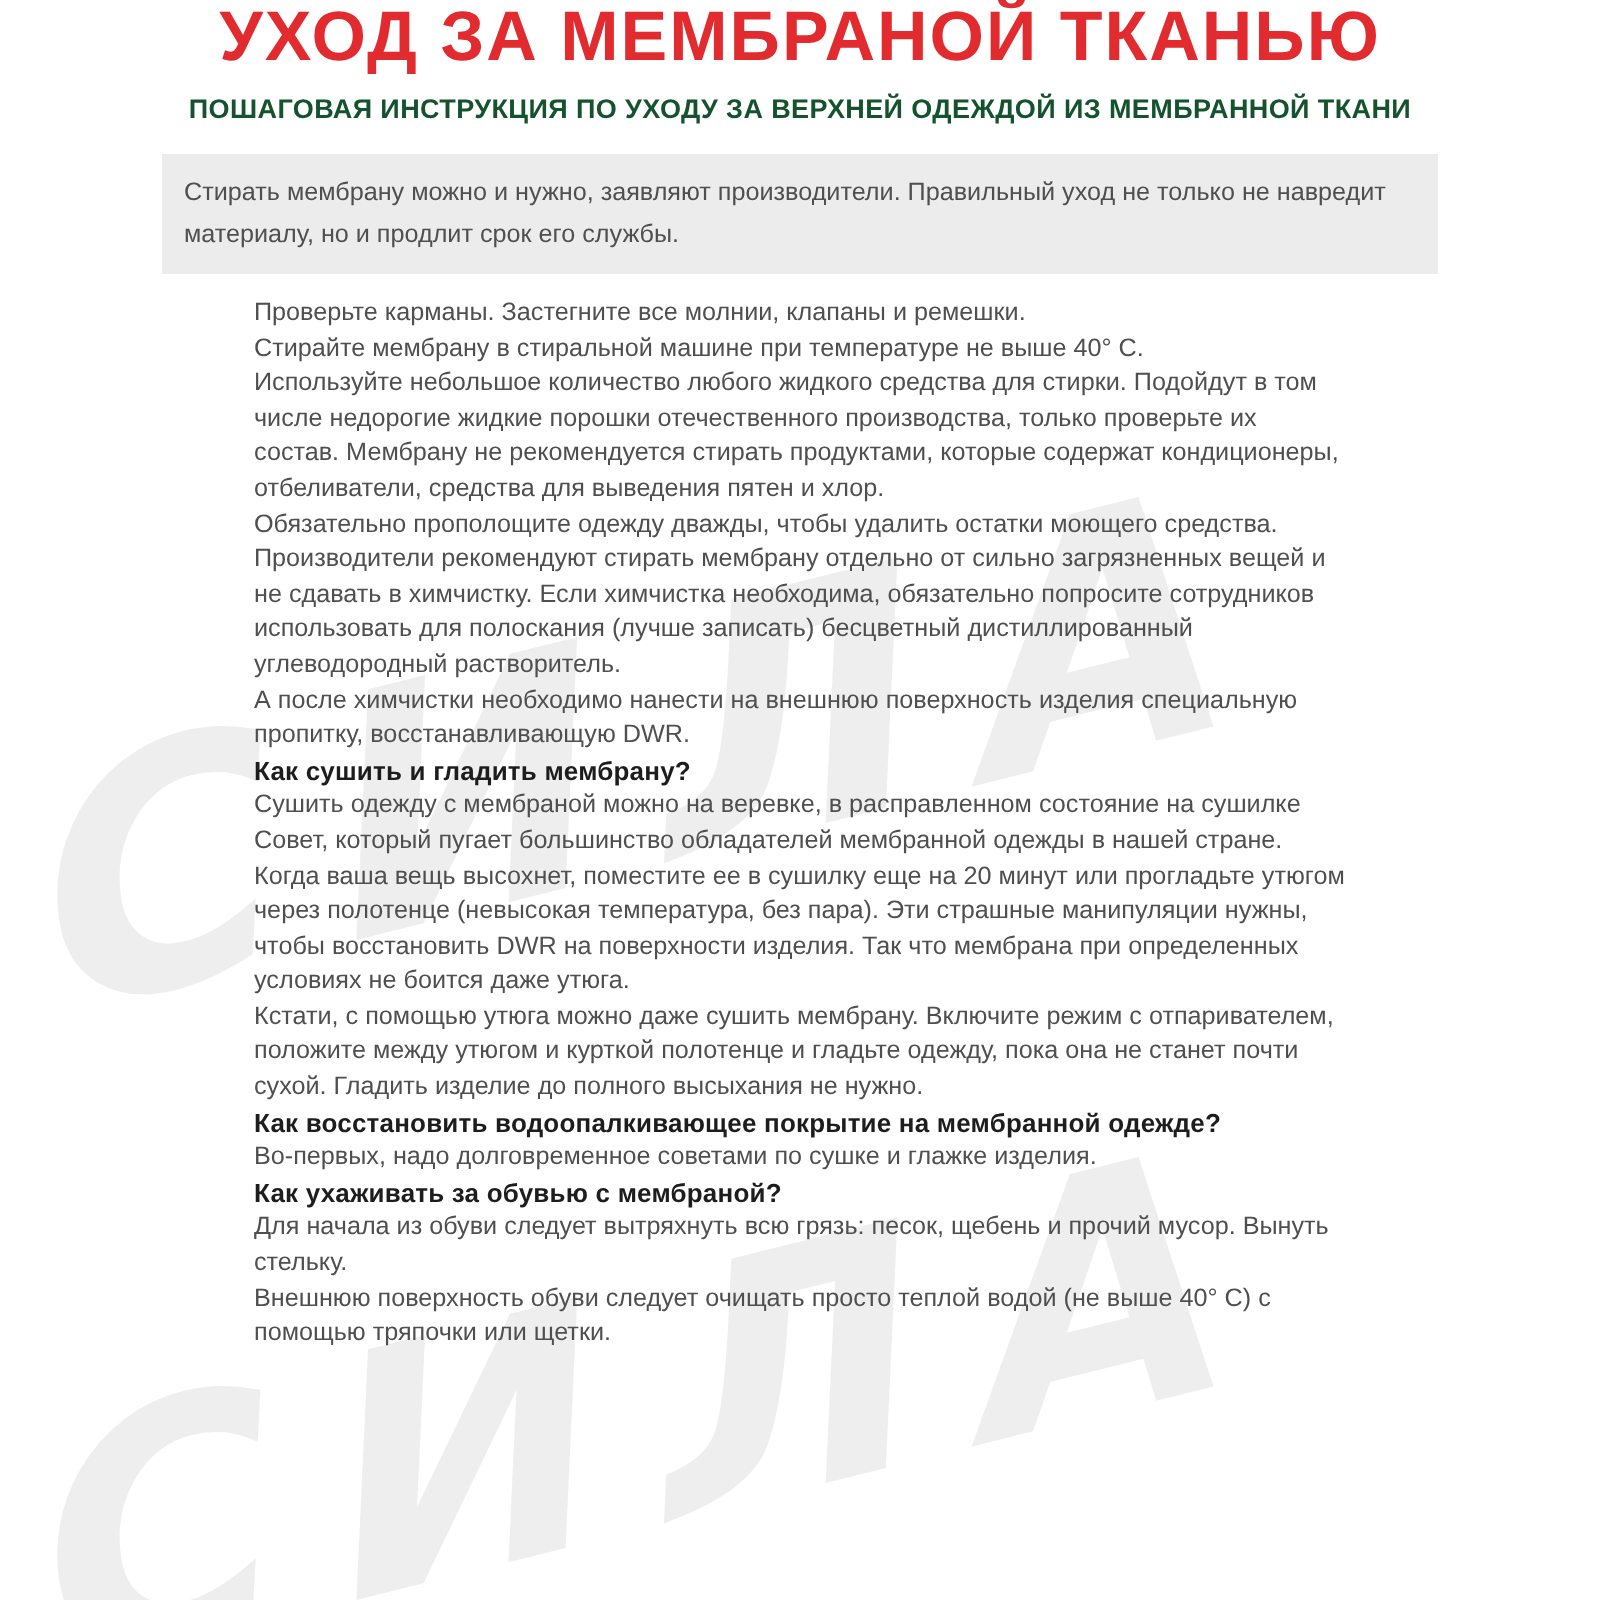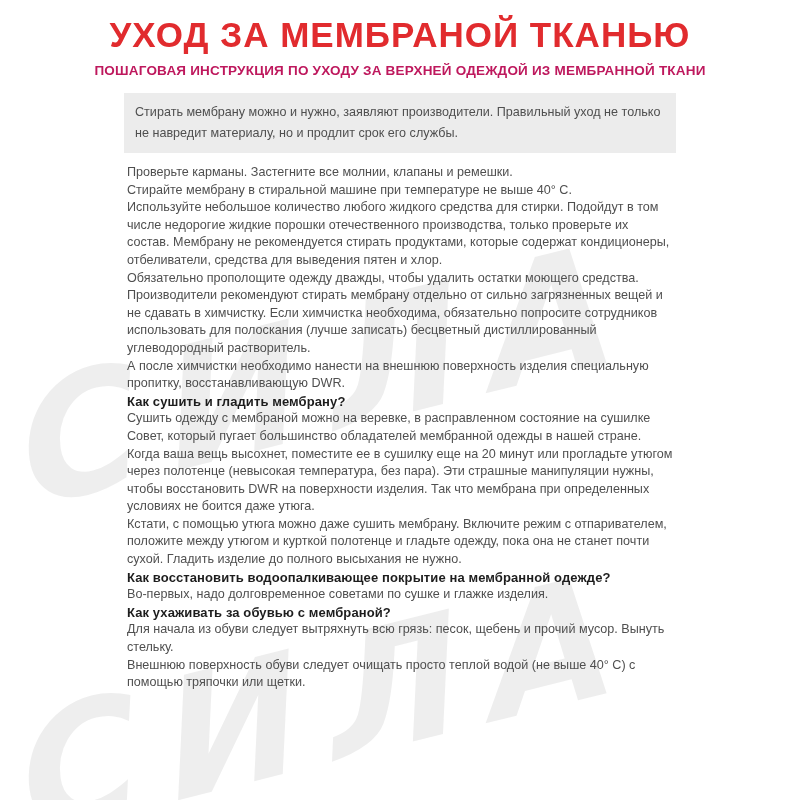--- a/index.html
+++ b/index.html
@@ -29,39 +29,39 @@
     pointer-events: none;
     user-select: none;
   }
   .wm1 { top: 255px; }
   .wm2 { top: 585px; }
 
   .content {
     position: relative;
     z-index: 1;
   }
-  .header { text-align: center; padding-top: 16px; }
+  .header { text-align: center; }
   .title {
     margin: 0;
     font-size: 35px;
     line-height: 38px;
     font-weight: 800;
     letter-spacing: 1px;
     color: #e12b2e;
   }
   .subtitle {
     margin: 9px 0 0 0;
     font-size: 13.5px;
     font-weight: 700;
     letter-spacing: 0.2px;
-    color: #be185d;
+    color: #14532d;
   }
   .intro-box {
     box-sizing: border-box;
-    width: 552px;
+    width: 638px;
     margin: 15px auto 0 auto;
     background: #ececec;
     padding: 9px 11px 10px 11px;
     font-size: 12.6px;
     line-height: 20.5px;
     color: #4f4f4f;
   }
   .intro-box p { margin: 0; }
   .body-text {
     width: 546px;

